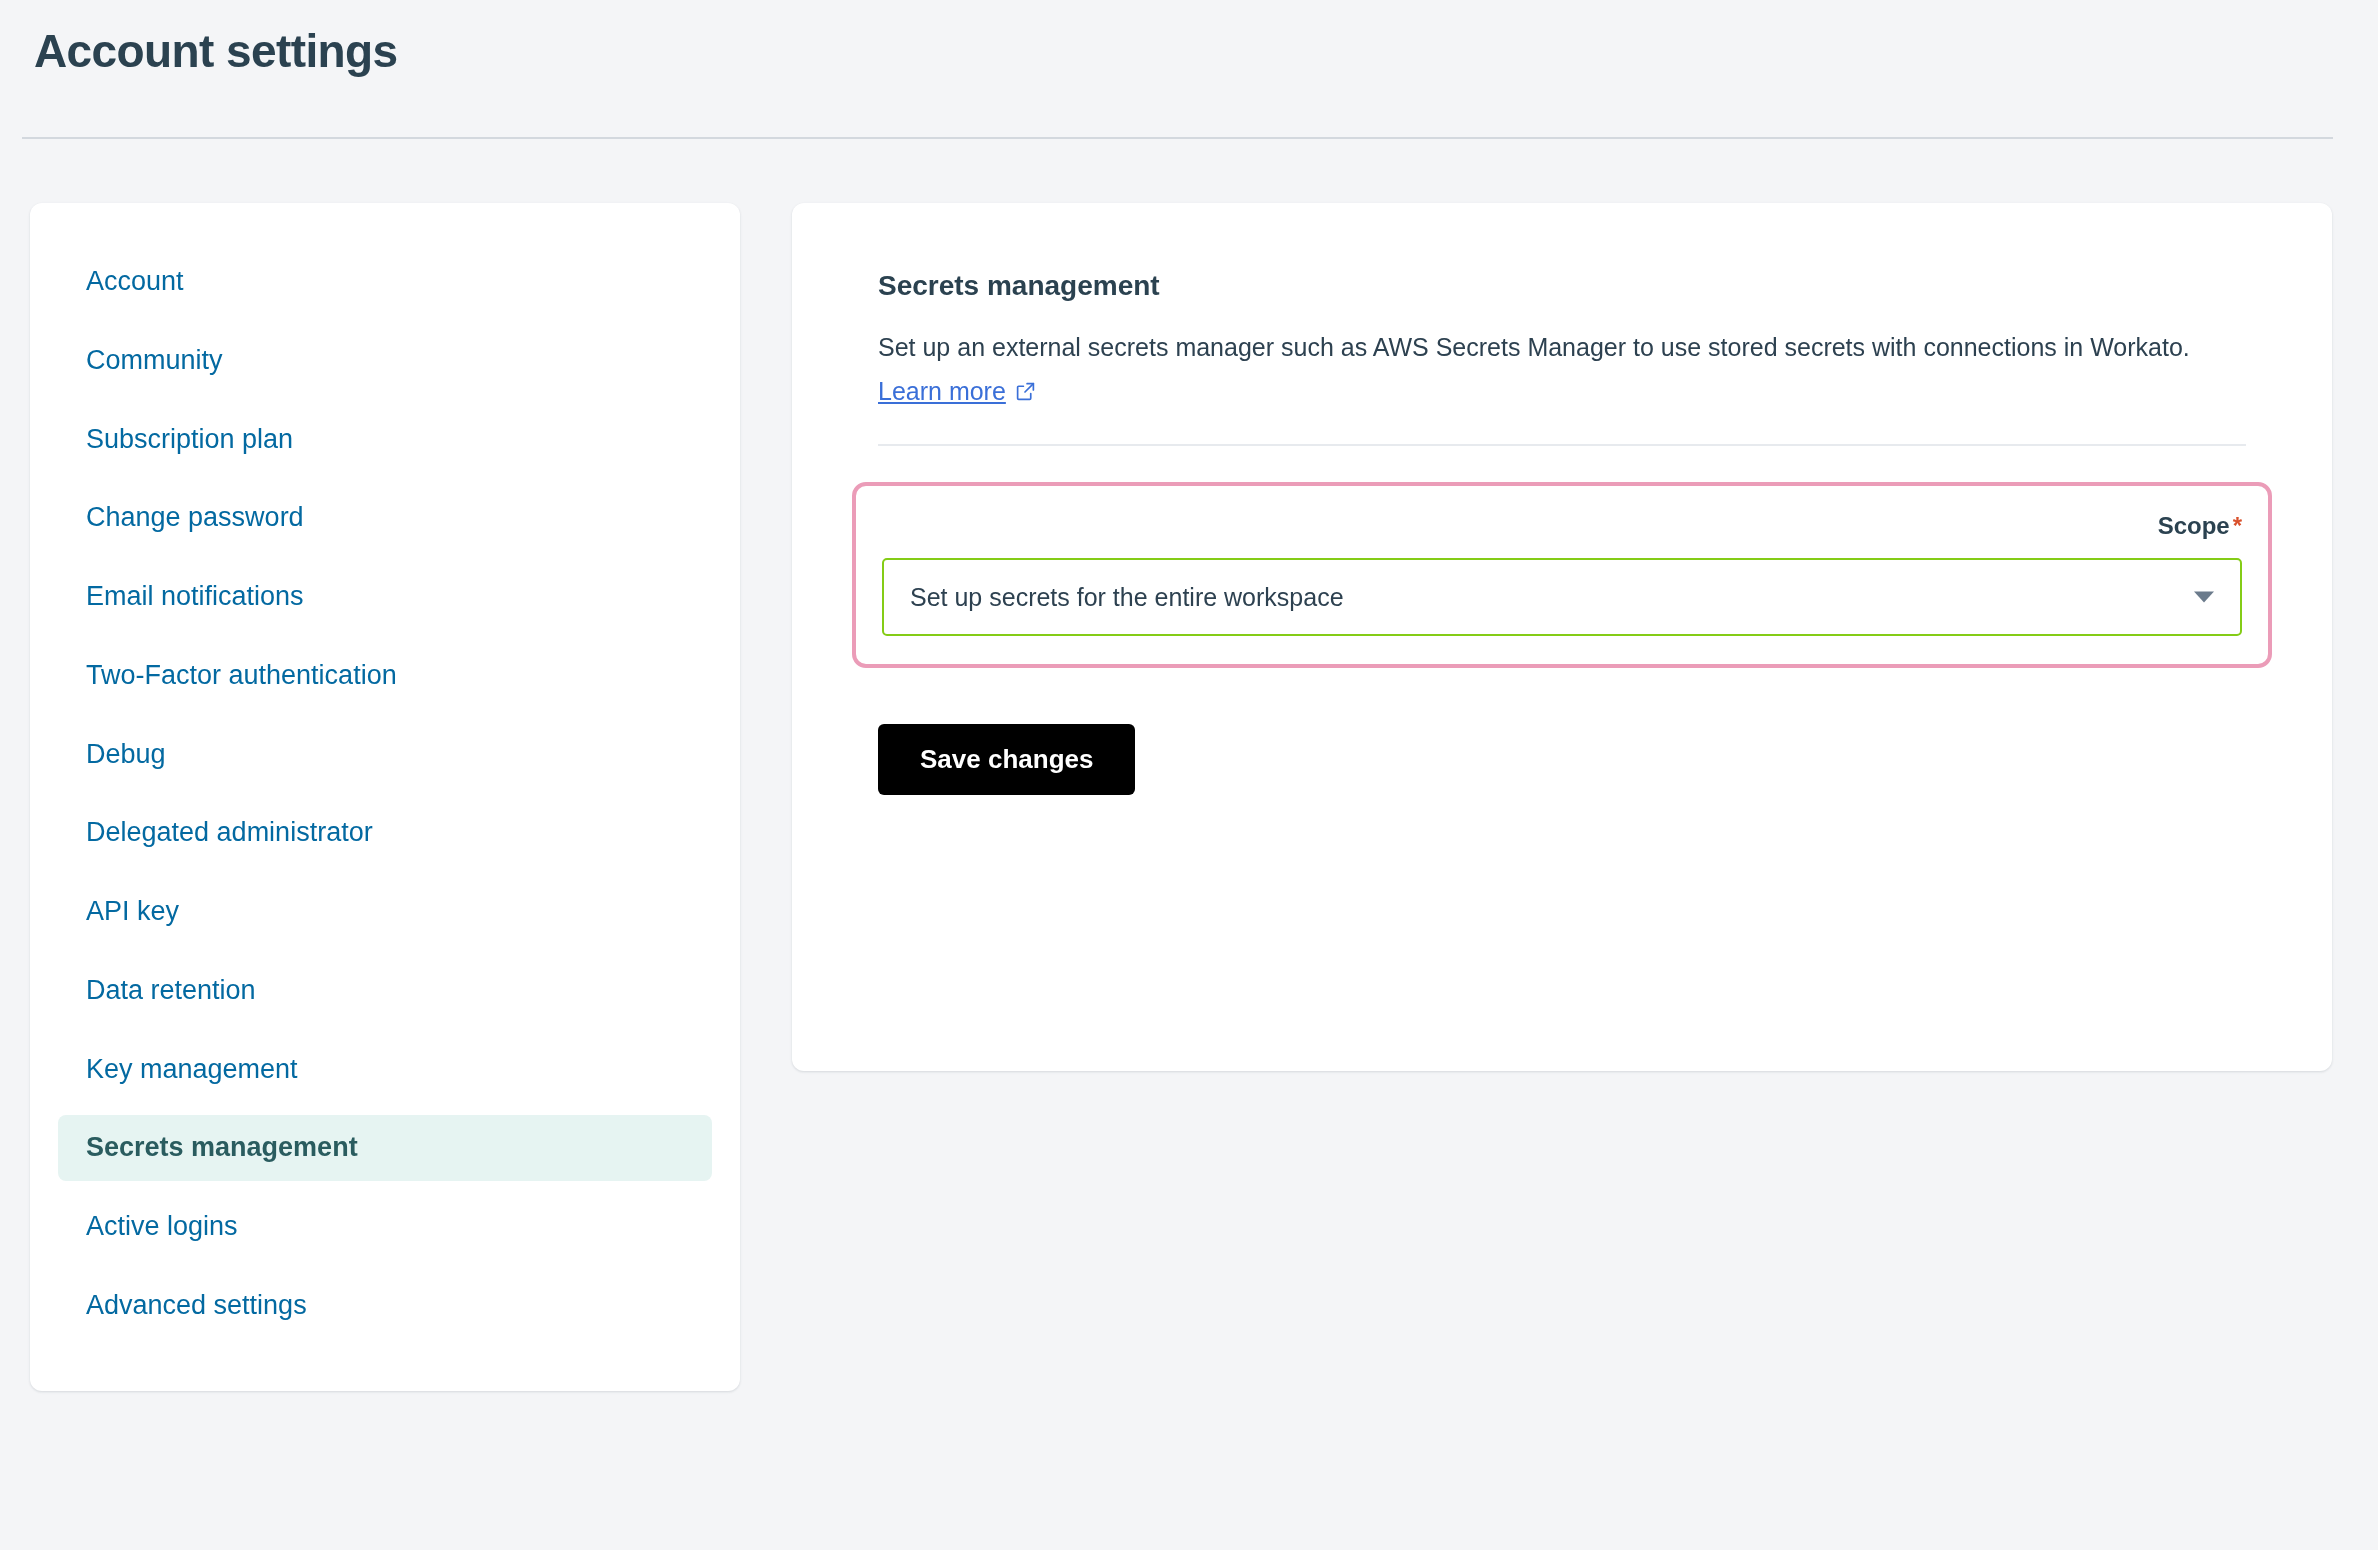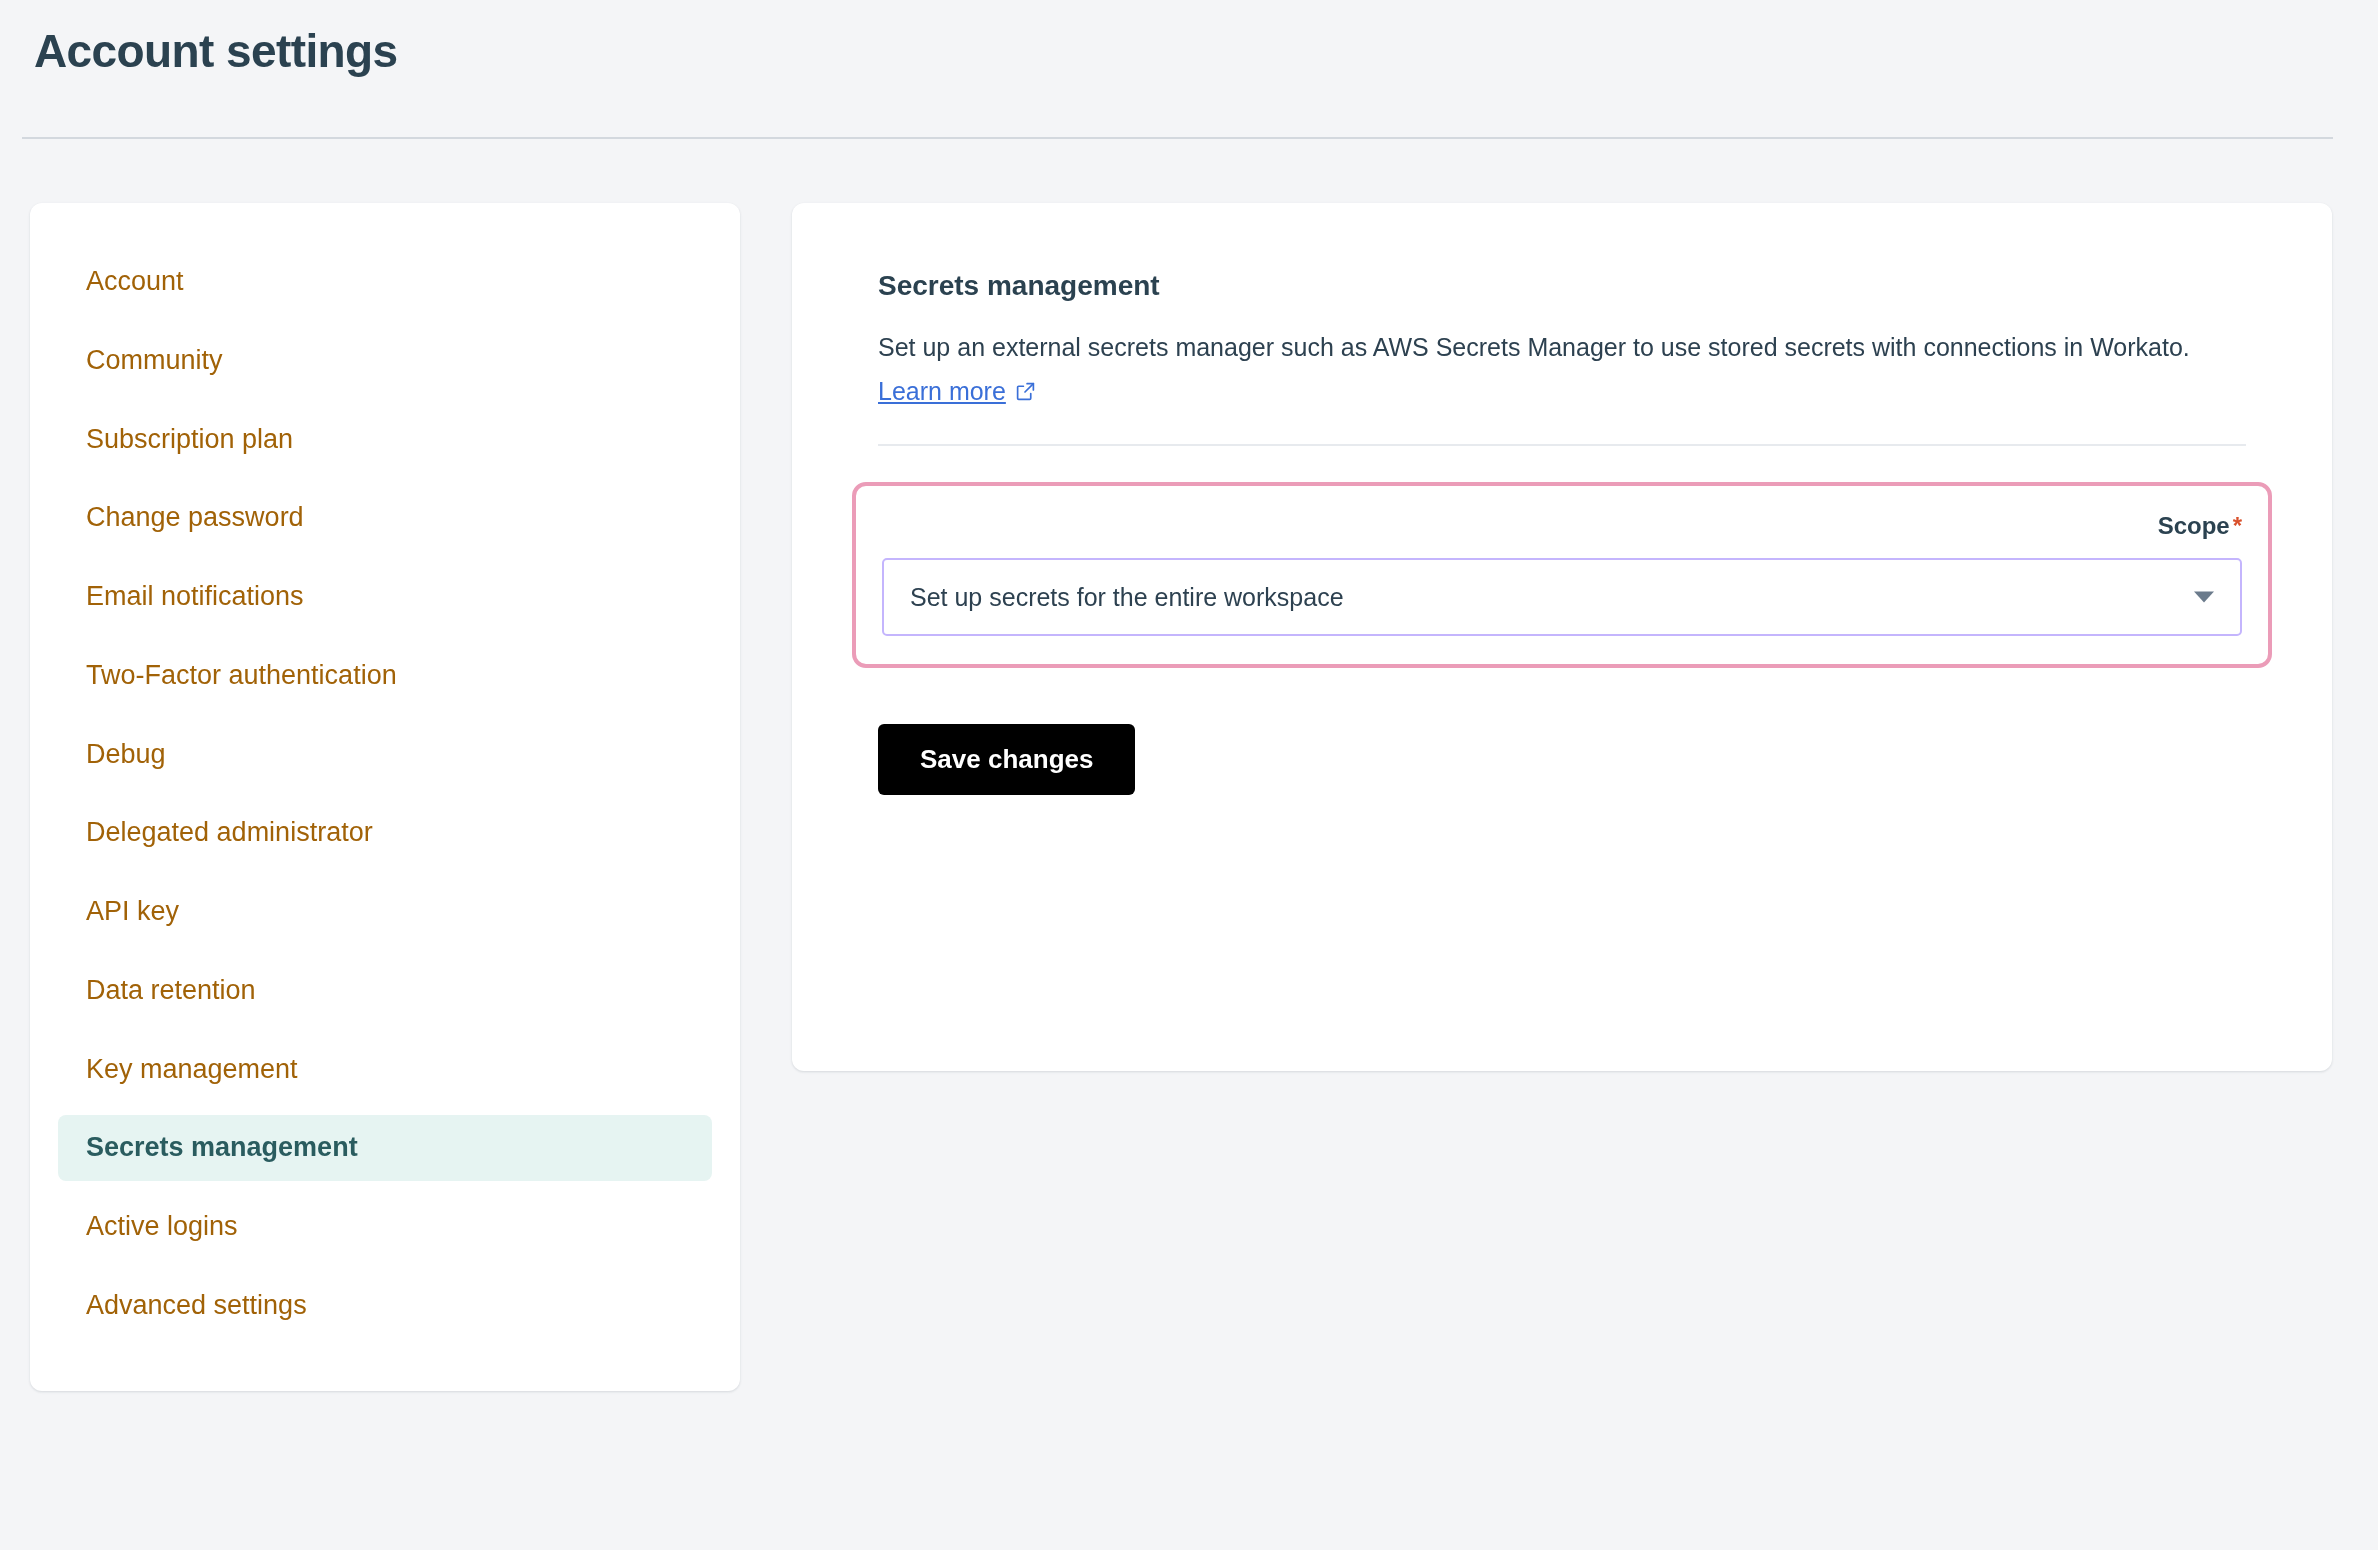--- a/index.html
+++ b/index.html
@@ -56,21 +56,21 @@
     list-style: none;
     margin: 0;
     padding: 0;
   }
   .nav-item {
     display: block;
     padding: 16px 28px;
     border-radius: 8px;
     font-size: 27px;
     line-height: 1.25;
-    color: #a16207;
+    color: #0369a1;
     cursor: pointer;
     margin-bottom: 13px;
     white-space: nowrap;
   }
   .nav-item:last-child { margin-bottom: 0; }
   .nav-item.active {
     background: #e6f4f2;
     color: #2a5c5f;
     font-weight: bold;
   }
@@ -145,21 +145,21 @@
   .req-star {
     color: #d9512c;
     font-weight: bold;
     font-size: 24px;
     margin-left: 3px;
   }
   .select-control {
     position: relative;
     width: 100%;
     height: 78px;
-    border: 2px solid #c4b5fd;
+    border: 2px solid #84cc16;
     border-radius: 5px;
     background: #ffffff;
     display: flex;
     align-items: center;
     padding: 0 26px;
     cursor: pointer;
   }
   .select-value {
     font-size: 25px;
     color: #2d4150;

